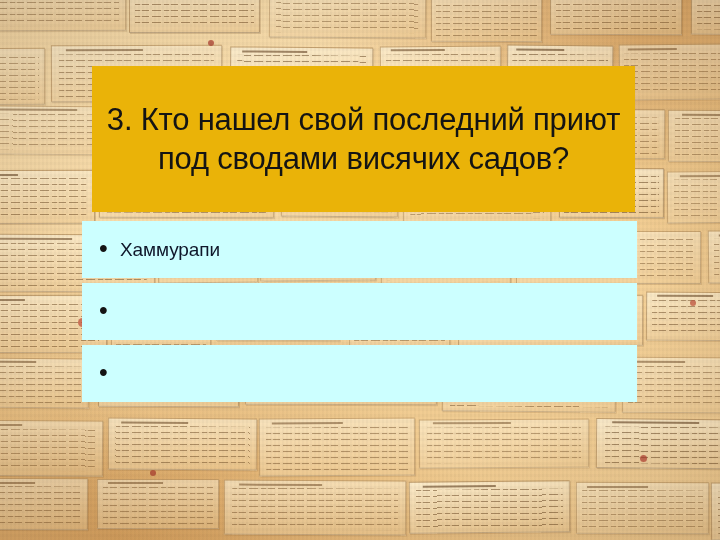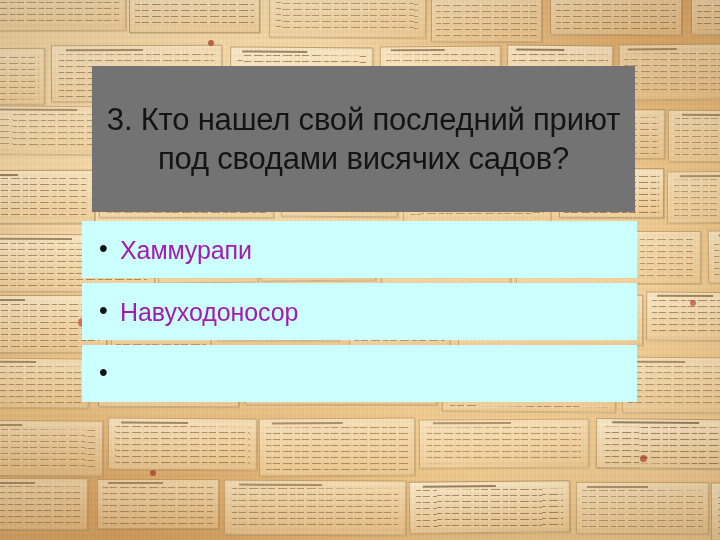--- a/index.html
+++ b/index.html
@@ -59,21 +59,21 @@
     mix-blend-mode:multiply;opacity:.55;
   }
   #bg .vig{
     position:absolute;inset:0;
     background:radial-gradient(ellipse at 50% 50%, rgba(0,0,0,0) 55%, rgba(90,55,20,.18) 100%);
   }
 
   
   #title-box{
     position:absolute;left:92px;top:66px;width:543px;height:146px;
-    background:#737373;
+    background:#eab308;
     display:flex;align-items:center;justify-content:center;
     box-sizing:border-box;padding:0 6px;
   }
   #title-text{
     width:100%;text-align:center;color:#141414;
     font-size:31px;line-height:39px;font-weight:400;
     letter-spacing:-.2px;white-space:pre-line;
   }
 
   
@@ -83,21 +83,21 @@
     height:57px;margin-bottom:5px;
     display:flex;align-items:center;
     box-sizing:border-box;padding-left:17px;
   }
   .answer-box:last-child{margin-bottom:0;}
   .bullet{
     width:14px;flex:0 0 14px;color:#141414;font-size:25px;line-height:1;
     margin-right:7px;margin-top:-3px;text-align:left;
   }
   .answer-label{
-    color:#a21caf;font-size:25px;line-height:30px;font-weight:400;
+    color:#0f172a;font-size:19px;line-height:30px;font-weight:400;
     letter-spacing:-.1px;white-space:nowrap;
   }
 </style>
 </head>
 <body>
 
 <div id="slide">
 
   <div id="bg">
     <div class="base"></div>
@@ -172,21 +172,20 @@
 
   <div id="answers">
 
     <div class="answer-box">
       <span class="bullet">•</span>
       <span class="answer-label">Хаммурапи</span>
     </div>
 
     <div class="answer-box">
       <span class="bullet">•</span>
-      <span class="answer-label">Навуходоносор</span>
     </div>
 
     <div class="answer-box">
       <span class="bullet">•</span>
     </div>
 
   </div>
 </div>
 
 </body></html>

